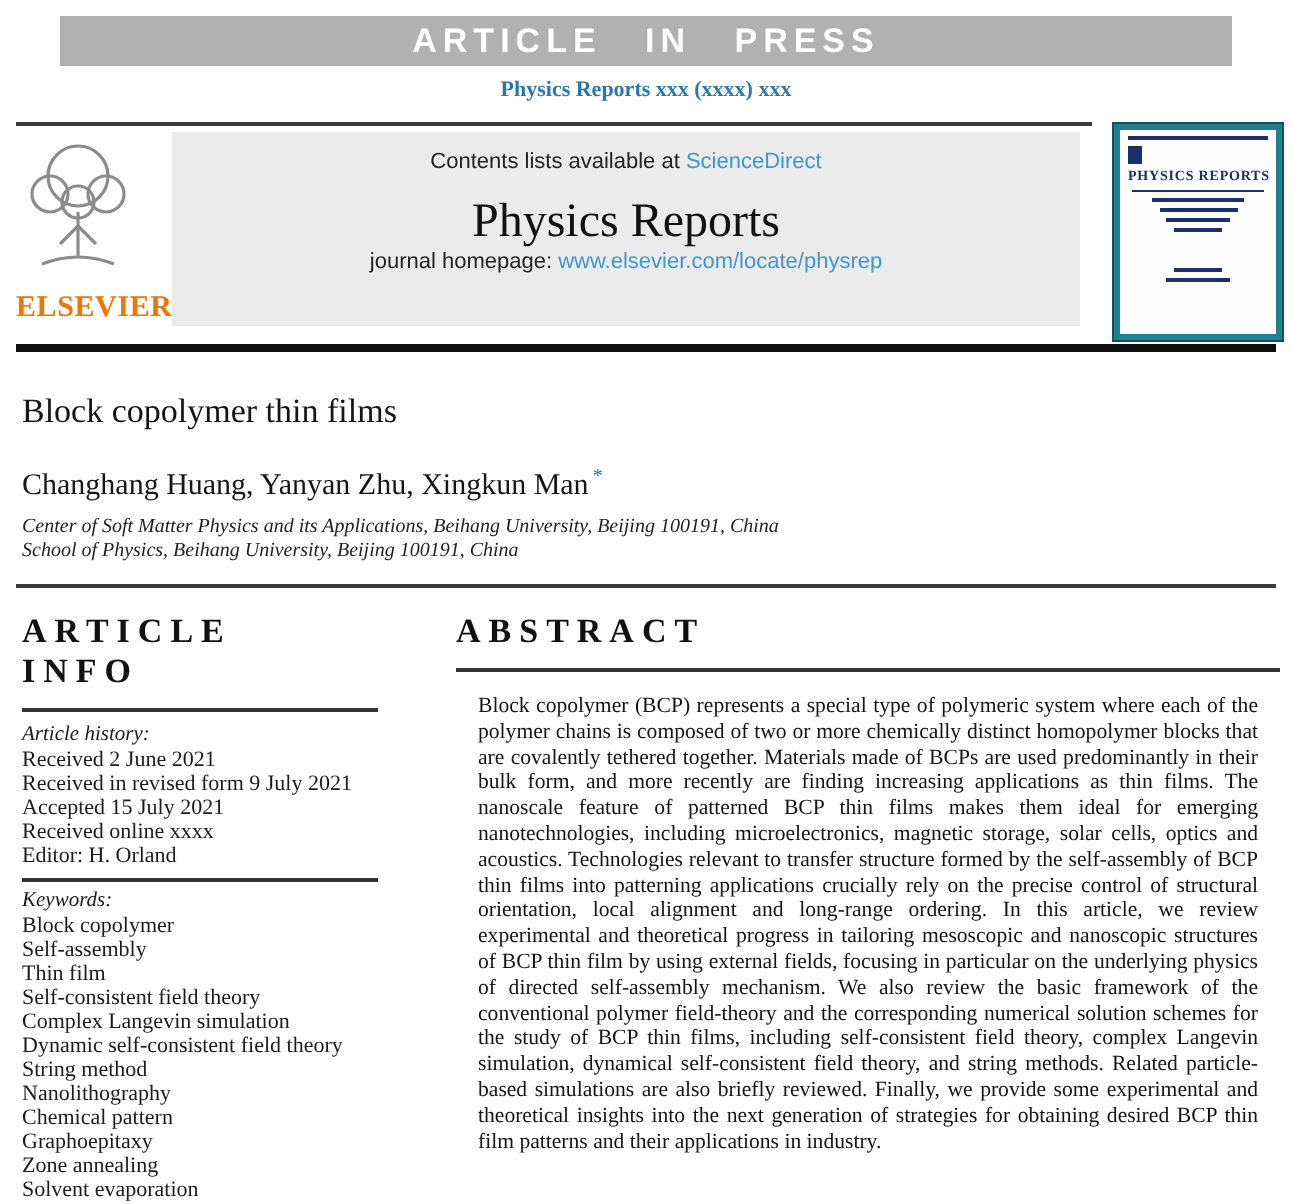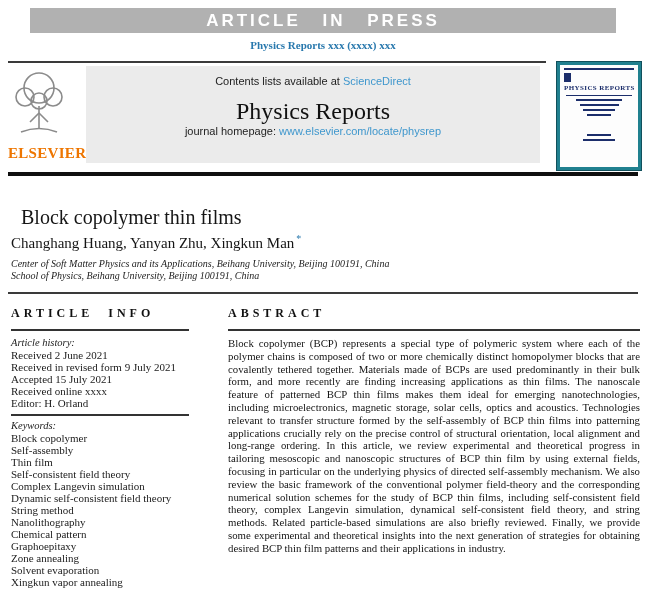--- a/index.html
+++ b/index.html
@@ -34,37 +34,37 @@
   .cv-logo{width:7px;height:9px;background:#1c2e6b;margin:3px 0 0 4px;}
   .cv-name{font-family:"Liberation Serif",serif;font-size:7px;font-weight:bold;color:#1c2e6b;
            letter-spacing:0.4px;text-align:left;margin:2px 0 0 4px;white-space:nowrap;}
   .cv-rule{height:1px;background:#1c2e6b;margin:3px 6px 0;}
   .cv-bar{height:2px;background:#1c2e6b;margin:3px auto 0;}
   .w60{width:60%;} .w50{width:50%;} .w40{width:40%;} .w30{width:30%;}
 
   .blackbar{position:absolute;left:8px;top:172px;width:630px;height:4px;background:#0f0f0f;}
 
   
-  .title{position:absolute;left:11px;top:196px;margin:10px;font-size:20px;font-weight:normal;color:#151515;}
+  .title{position:absolute;left:11px;top:196px;margin:0;font-size:17px;font-weight:normal;color:#151515;}
   .authors{position:absolute;left:11px;top:233px;font-size:15px;color:#151515;}
   .corr{color:#2878ad;font-size:10px;vertical-align:super;margin-left:2px;}
   .affil{position:absolute;left:11px;font-size:10px;font-style:italic;color:#222;text-align:center;}
   .affil1{top:258px;} .affil2{top:270px;}
 
   .midrule{position:absolute;left:8px;top:292px;width:630px;height:2px;background:#3a3a3a;}
 
   
   .leftcol{position:absolute;left:11px;top:306px;width:178px;}
   .rightcol{position:absolute;left:228px;top:306px;width:412px;}
-  .colhead{font-size:12px;font-weight:bold;letter-spacing:4px;word-spacing:8px;color:#111;}
+  .colhead{font-size:17px;font-weight:bold;letter-spacing:4px;word-spacing:8px;color:#111;}
   .rule2{height:2px;background:#333;margin:8px 0 6px;}
   .rule1{height:1.5px;background:#333;margin:5px 0 4px;}
   .info-label{font-size:10.5px;line-height:12px;font-style:italic;}
   .info-line{font-size:11px;line-height:12px;}
-  .abstract-text{margin:0;font-size:10.8px;line-height:12.8px;text-align:justify;color:#141414;}
+  .abstract-text{margin:11px;font-size:10.8px;line-height:12.8px;text-align:justify;color:#141414;}
   .copyright{font-size:10.5px;line-height:12.5px;text-align:right;margin-top:1px;color:#141414;}
 </style>
 </head>
 <body>
 
 <div class="page">
 
   <div class="banner">
     <span>ARTICLE IN PRESS</span>
   </div>

